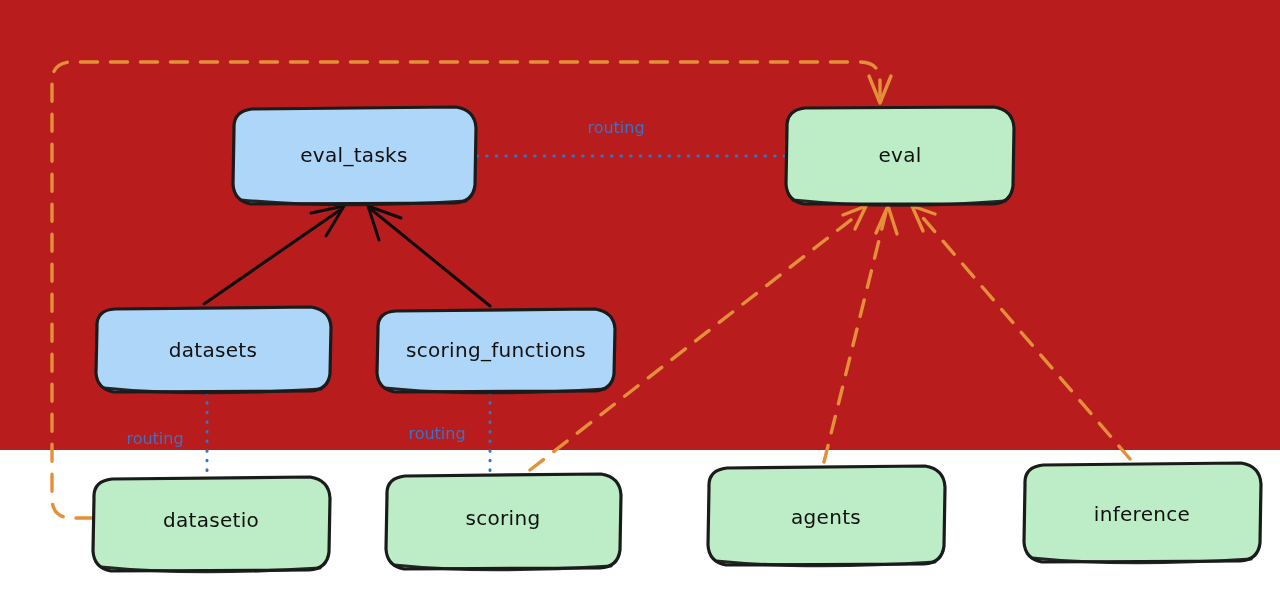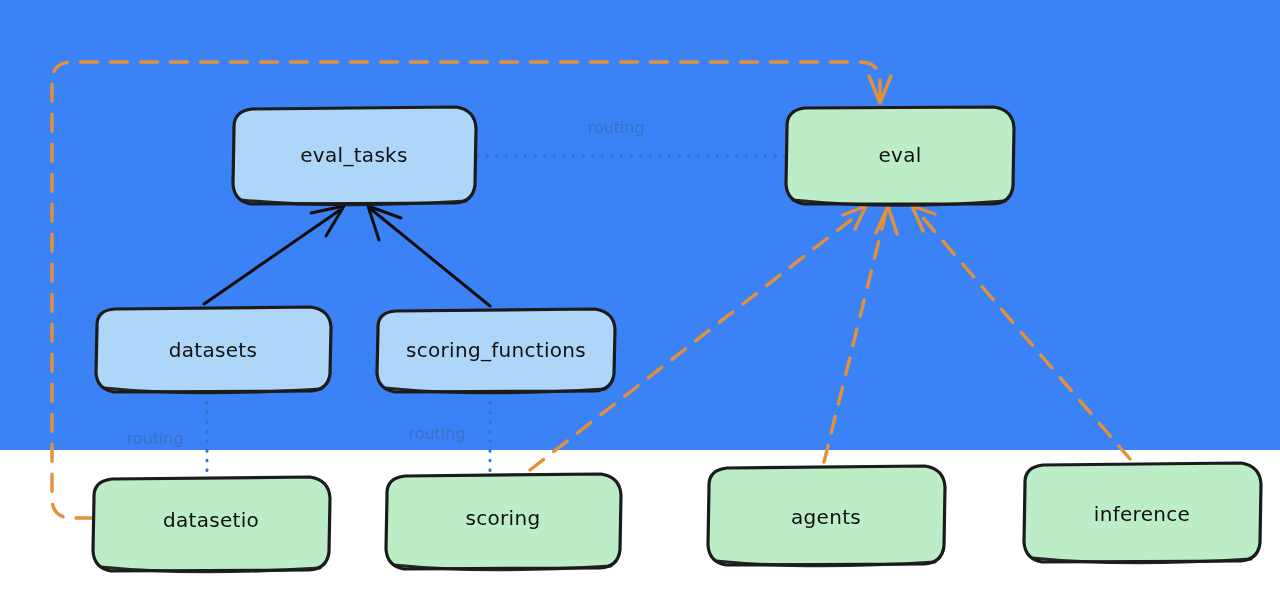--- a/index.html
+++ b/index.html
@@ -11,21 +11,21 @@
   body {
     width: 1280px;
     height: 596px;
     font-family: "DejaVu Sans", sans-serif;
     overflow: hidden;
   }
   #diagram-root {
     position: relative;
     width: 1280px;
     height: 450px;
-    background: #3b82f6;
+    background: #b91c1c;
   }
   svg#diagram-canvas {
     position: absolute;
     top: 0;
     left: 0;
     width: 1280px;
     height: 596px;
     display: block;
   }
   .node-shape {

